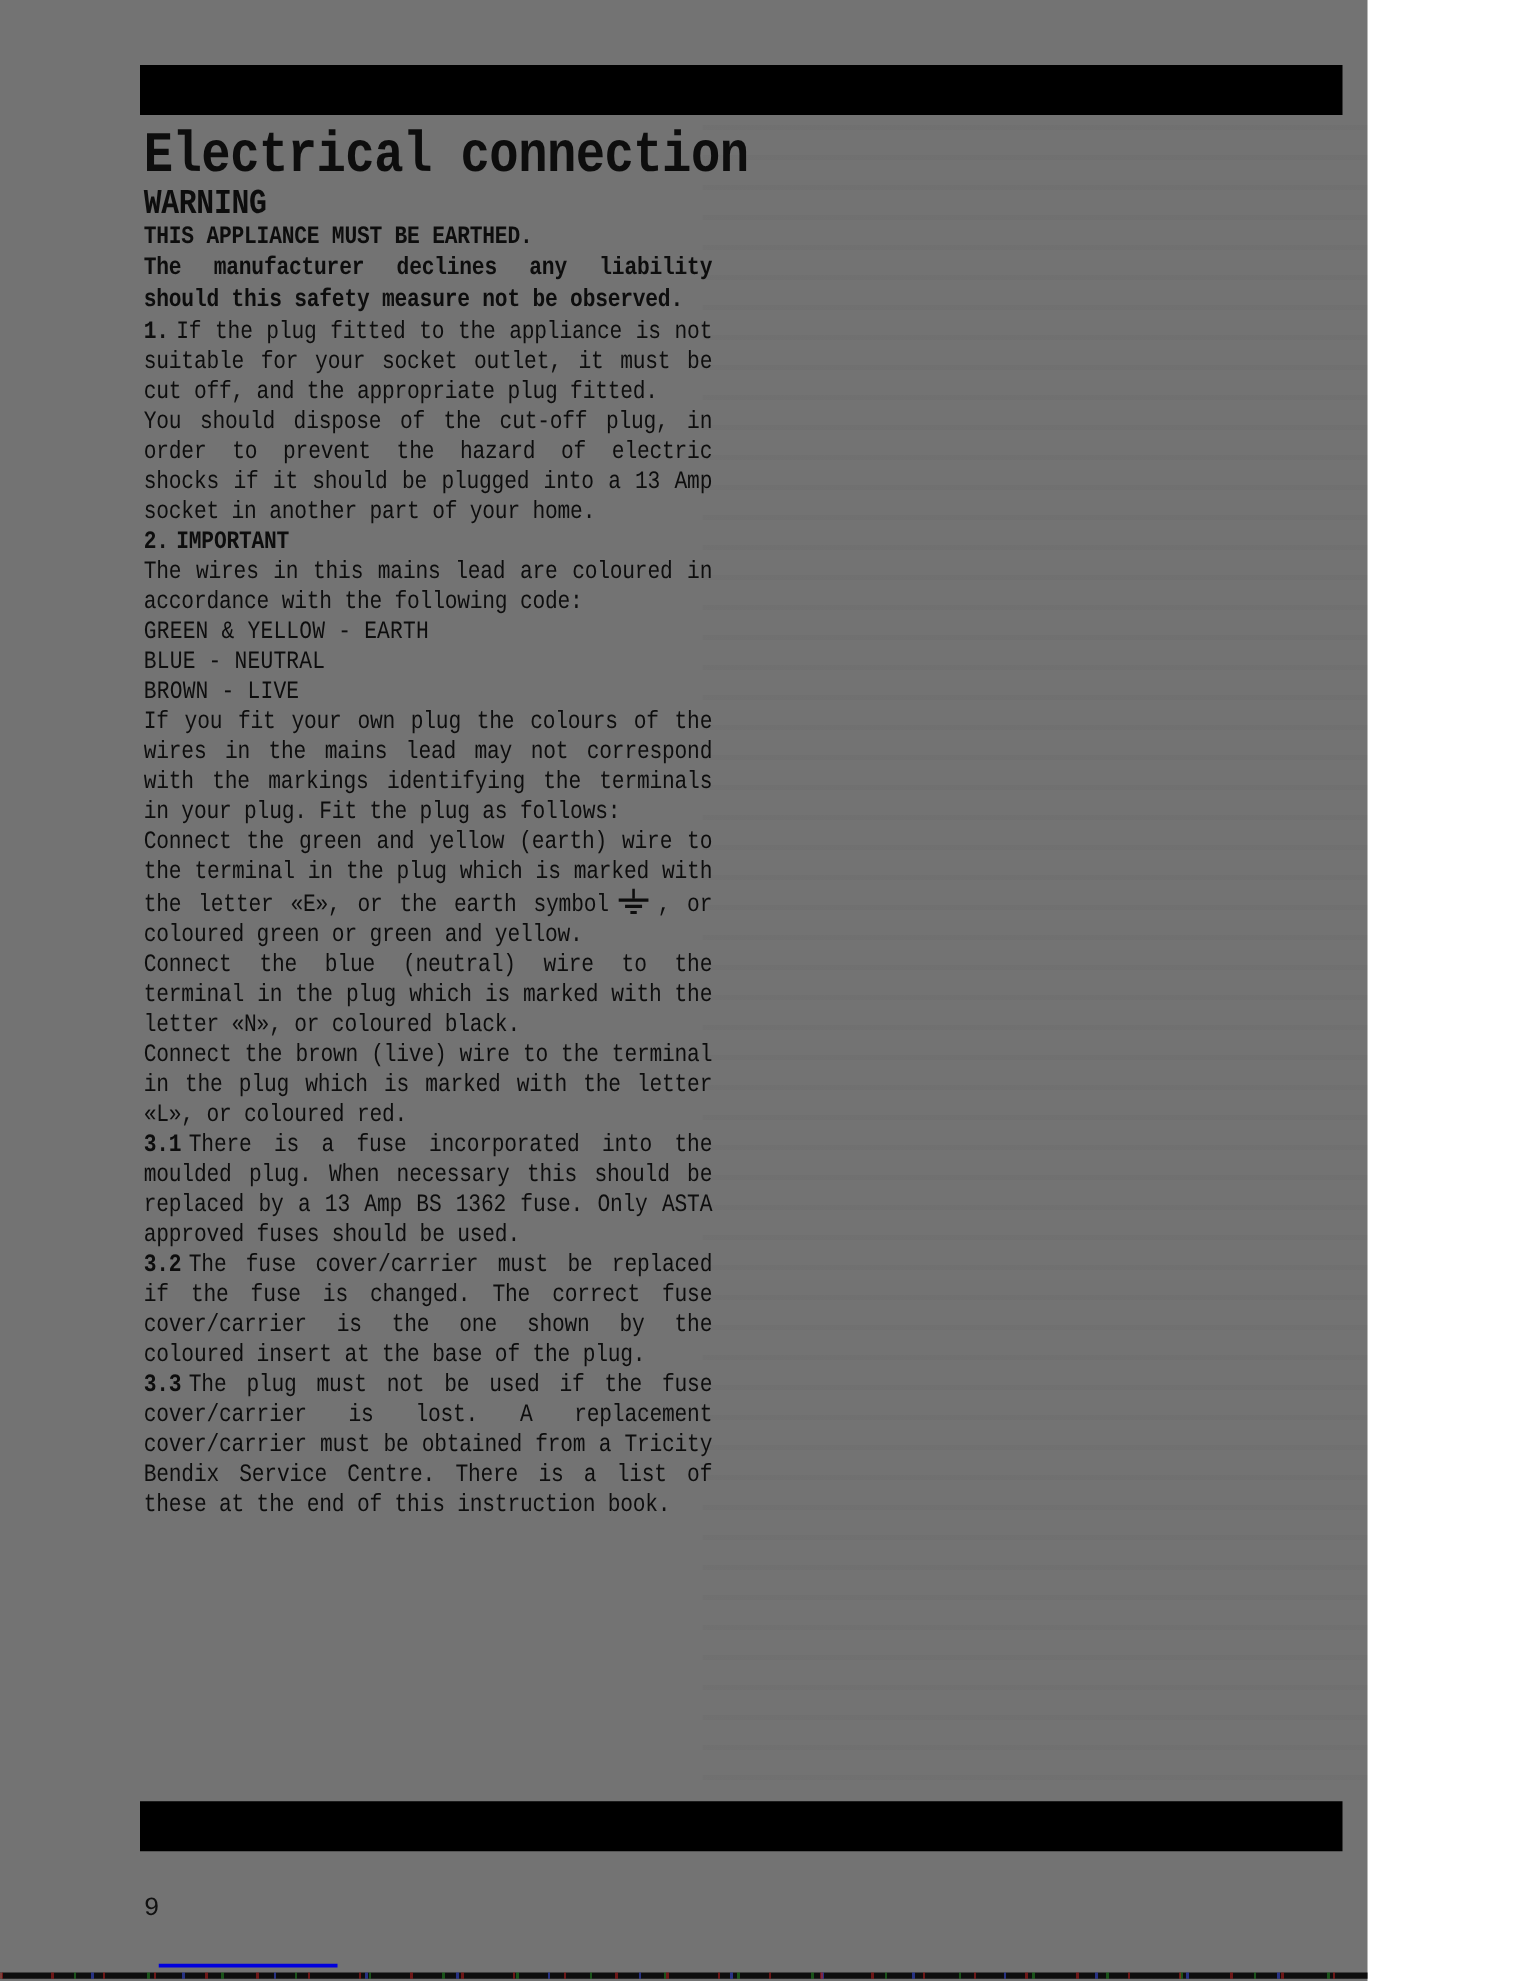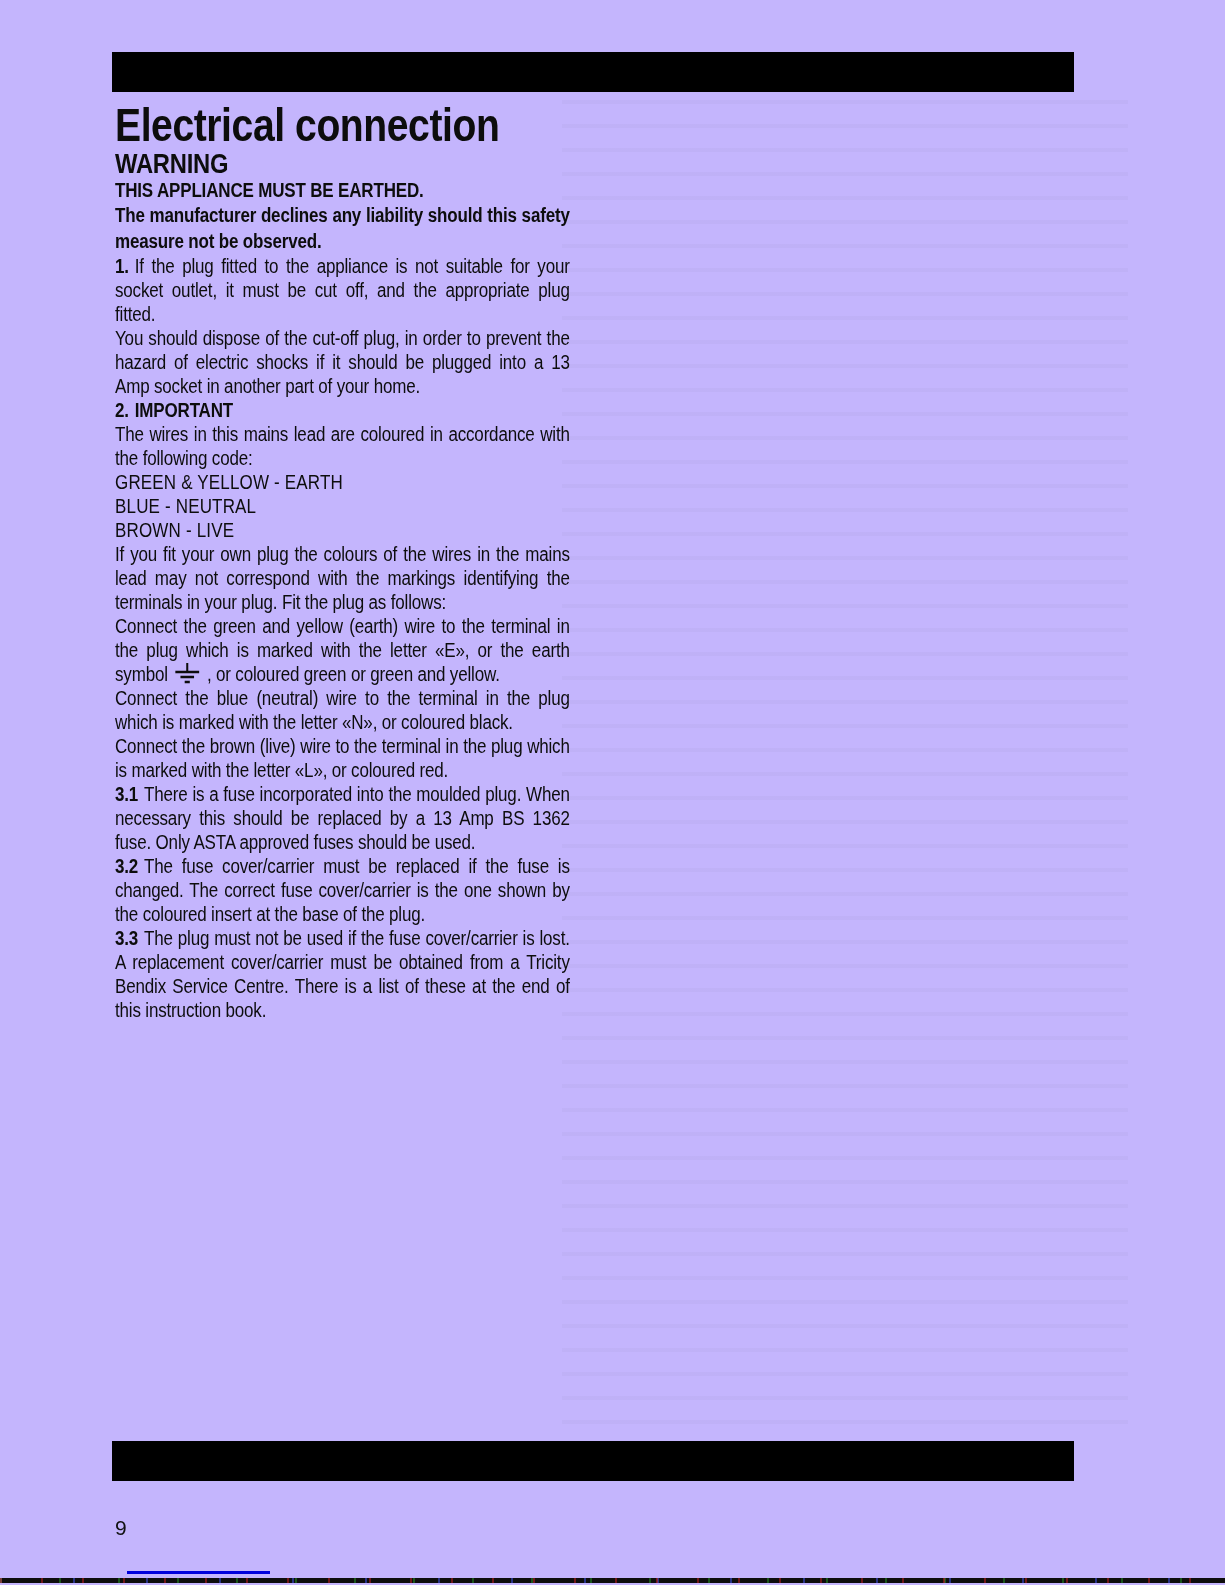--- a/index.html
+++ b/index.html
@@ -2,25 +2,25 @@
 <html><head>
 <meta charset="utf-8">
 <style>
   html, body {
     margin: 0;
     padding: 0;
     background: #ffffff;
   }
   .page {
     position: relative;
-    width: 1225px;
+    width: 1094px;
     height: 1585px;
-    background: #c4b5fd;
+    background: #737373;
     overflow: hidden;
-    font-family: Liberation Sans, sans-serif;
+    font-family: Liberation Mono, monospace;
     color: #0d0d0d;
   }
   .bar {
     position: absolute;
     left: 112px;
     width: 962px;
     height: 40px;
     background: #000000;
   }
   .bar.top    { top: 52px; }

